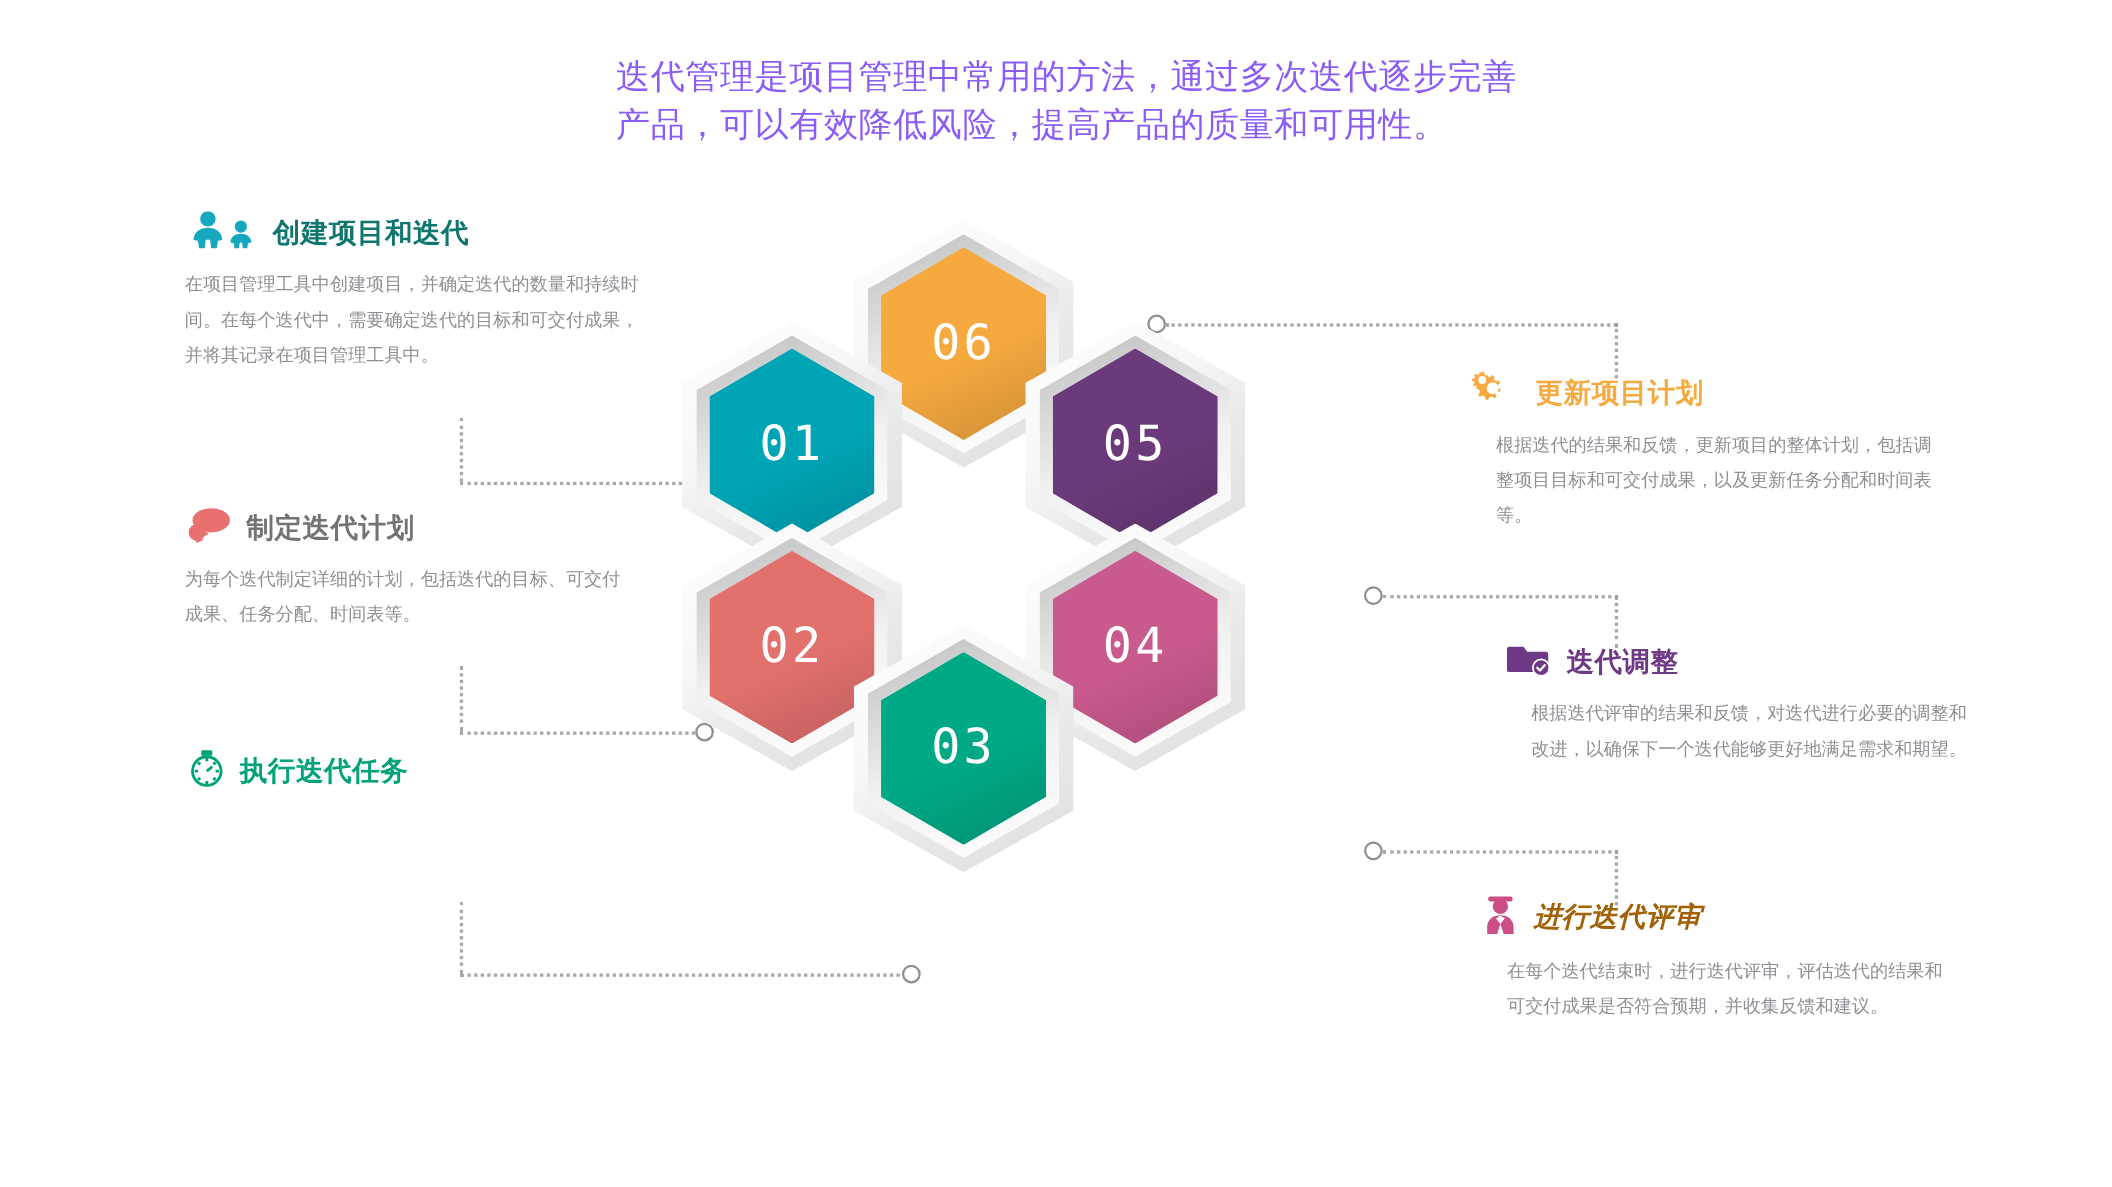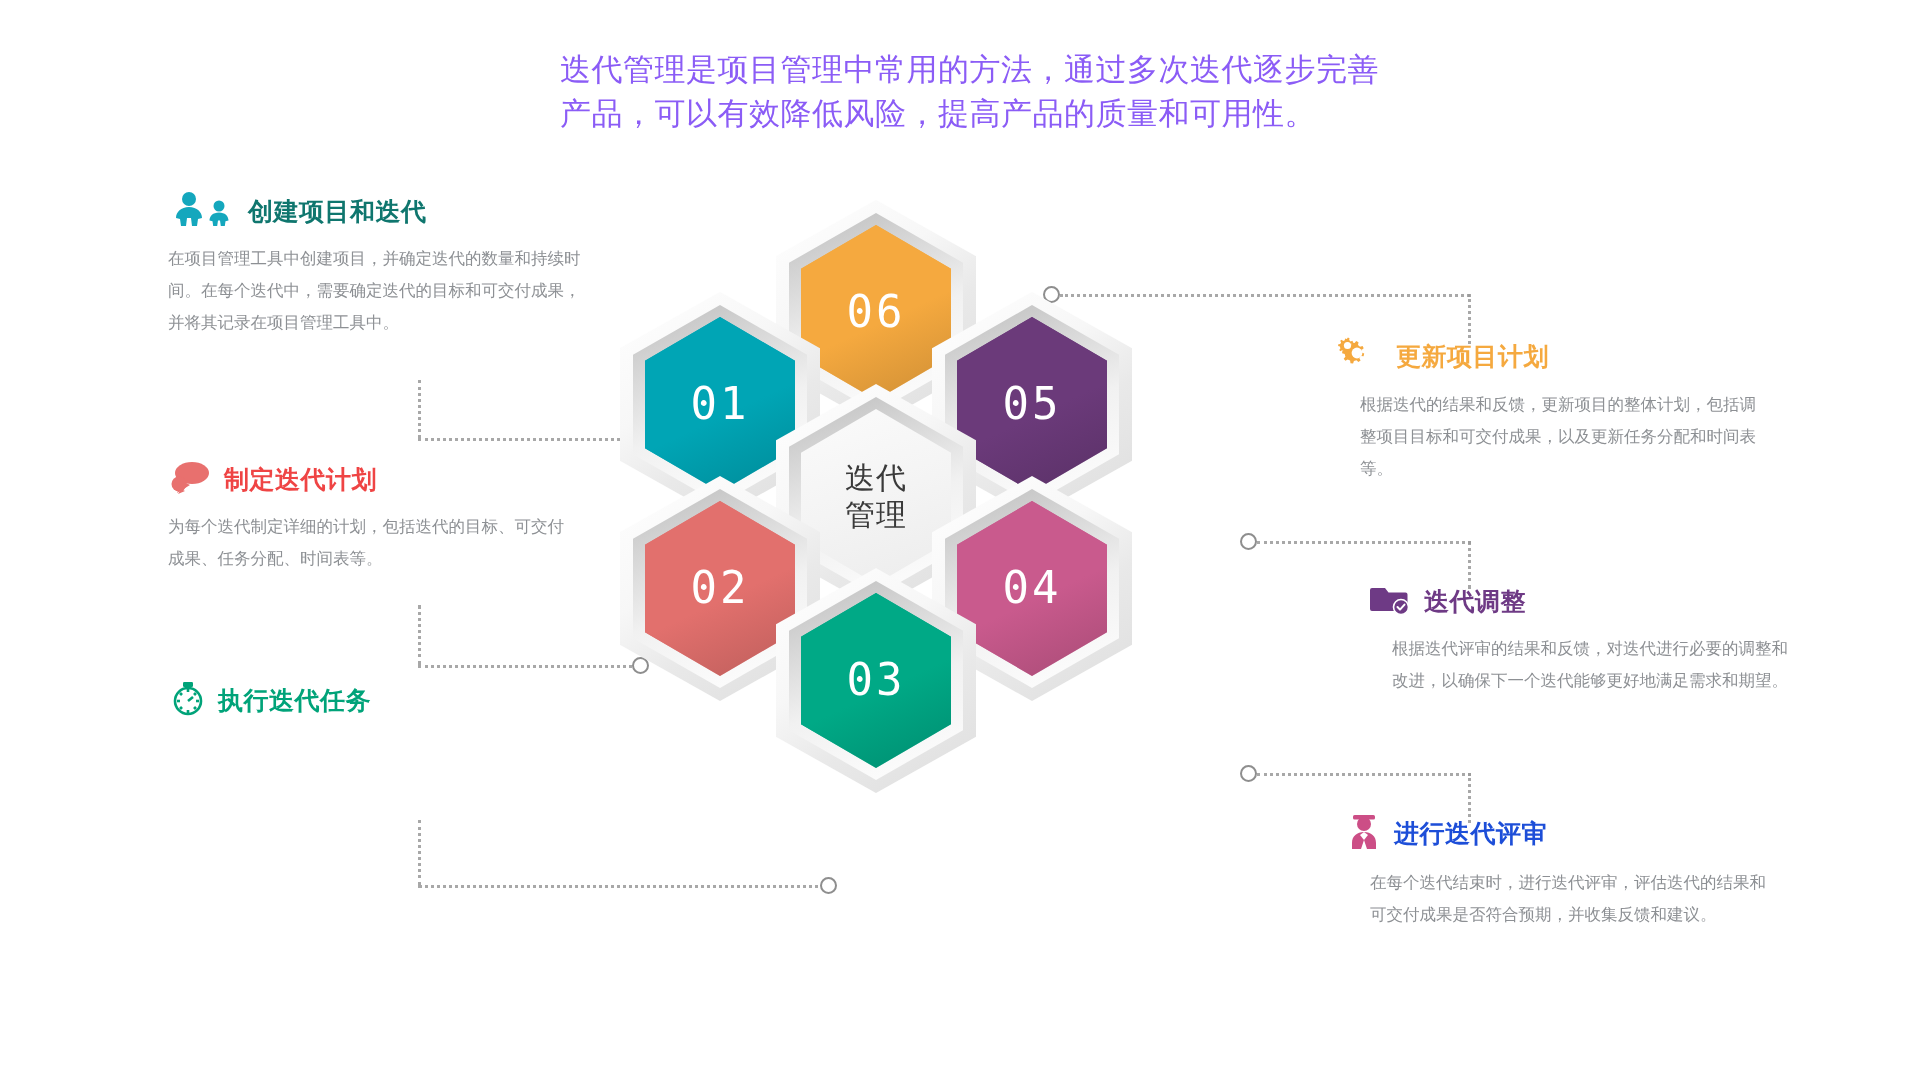--- a/index.html
+++ b/index.html
@@ -137,29 +137,20 @@
     </div>
 
     <div class="hexcell" style="left:332px; top:92px;">
       <div class="hex frame"></div>
       <div class="hex bevel"></div>
       <div class="hex core" style="background: linear-gradient(155deg, rgb(107, 58, 122) 0%, rgb(107, 58, 122) 55%, rgba(0, 0, 0, 0.16) 100%), rgb(107, 58, 122);">
         <span class="num">05</span>
       </div>
     </div>
 
-    <div class="hexcell center" style="left:176px; top:184px;">
-      <div class="hex frame"></div>
-      <div class="hex bevel"></div>
-      <div class="hex core"></div>
-      <div class="centerlabel">
-        <span>迭代</span>
-        <span>管理</span>
-      </div>
-    </div>
 
     <div class="hexcell" style="left:20px; top:276px;">
       <div class="hex frame"></div>
       <div class="hex bevel"></div>
       <div class="hex core" style="background: linear-gradient(155deg, rgb(226, 112, 109) 0%, rgb(226, 112, 109) 55%, rgba(0, 0, 0, 0.16) 100%), rgb(226, 112, 109);">
         <span class="num">02</span>
       </div>
     </div>
 
     <div class="hexcell" style="left:332px; top:276px;">
@@ -202,21 +193,21 @@
       <span class="ico">
         <svg width="46" height="34" viewBox="0 0 46 34">
           <g fill="#e8706e">
             <ellipse cx="24" cy="13" rx="17" ry="11"></ellipse>
             <path d="M14 21 L9 33 L22 25 Z"></path>
             <circle cx="11" cy="24" r="7.5"></circle>
             <path d="M13 29 L10 34 L17 31 Z"></path>
           </g>
         </svg>
       </span>
-      <span class="btitle" style="color: #ef4444;">制定迭代计划</span>
+      <span class="btitle" style="color: #737373;">制定迭代计划</span>
     </div>
     <div class="bbody">为每个迭代制定详细的计划，包括迭代的目标、可交付成果、任务分配、时间表等。</div>
   </div>
 
   <div class="block left" style="left:168px; top:680px; width:410px;">
     <div class="bhead">
       <span class="ico">
         <svg width="40" height="36" viewBox="0 0 40 36">
           <g fill="none" stroke="#00a379" stroke-width="2.6">
             <circle cx="20" cy="21" r="13"></circle>
@@ -275,18 +266,18 @@
       <span class="ico">
         <svg width="36" height="38" viewBox="0 0 36 38">
           <g fill="#cc4e86">
             <rect x="5" y="3" width="22" height="4.5" rx="1.6"></rect>
             <circle cx="16" cy="12" r="7"></circle>
             <path d="M16 20 C9 20 4 24 4 31 v6 h9 l3-9 3 9 h9 v-6 c0-7-5-11-12-11z"></path>
           </g>
           <path d="M16 20 l-4 3 4 5 4-5z" fill="#ffffff"></path>
         </svg>
       </span>
-      <span class="btitle" style="color: #1d4ed8;">进行迭代评审</span>
+      <span class="btitle" style="color: #a16207; font-style: italic;">进行迭代评审</span>
     </div>
     <div class="bbody">在每个迭代结束时，进行迭代评审，评估迭代的结果和可交付成果是否符合预期，并收集反馈和建议。</div>
   </div>
 
 </div>
 
 </body></html>

